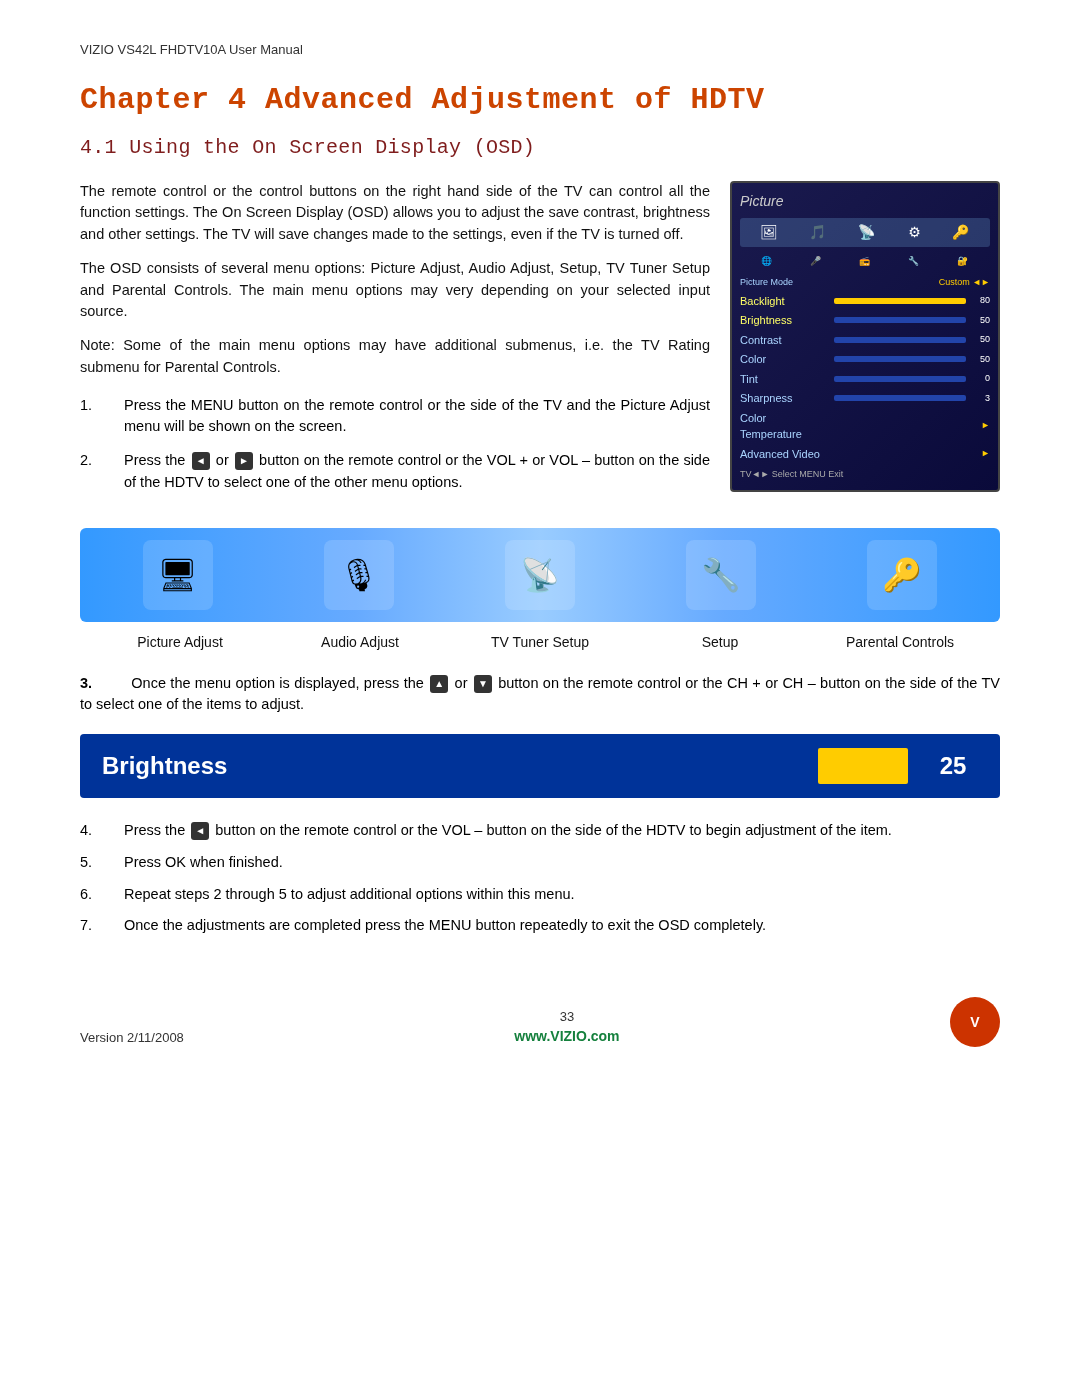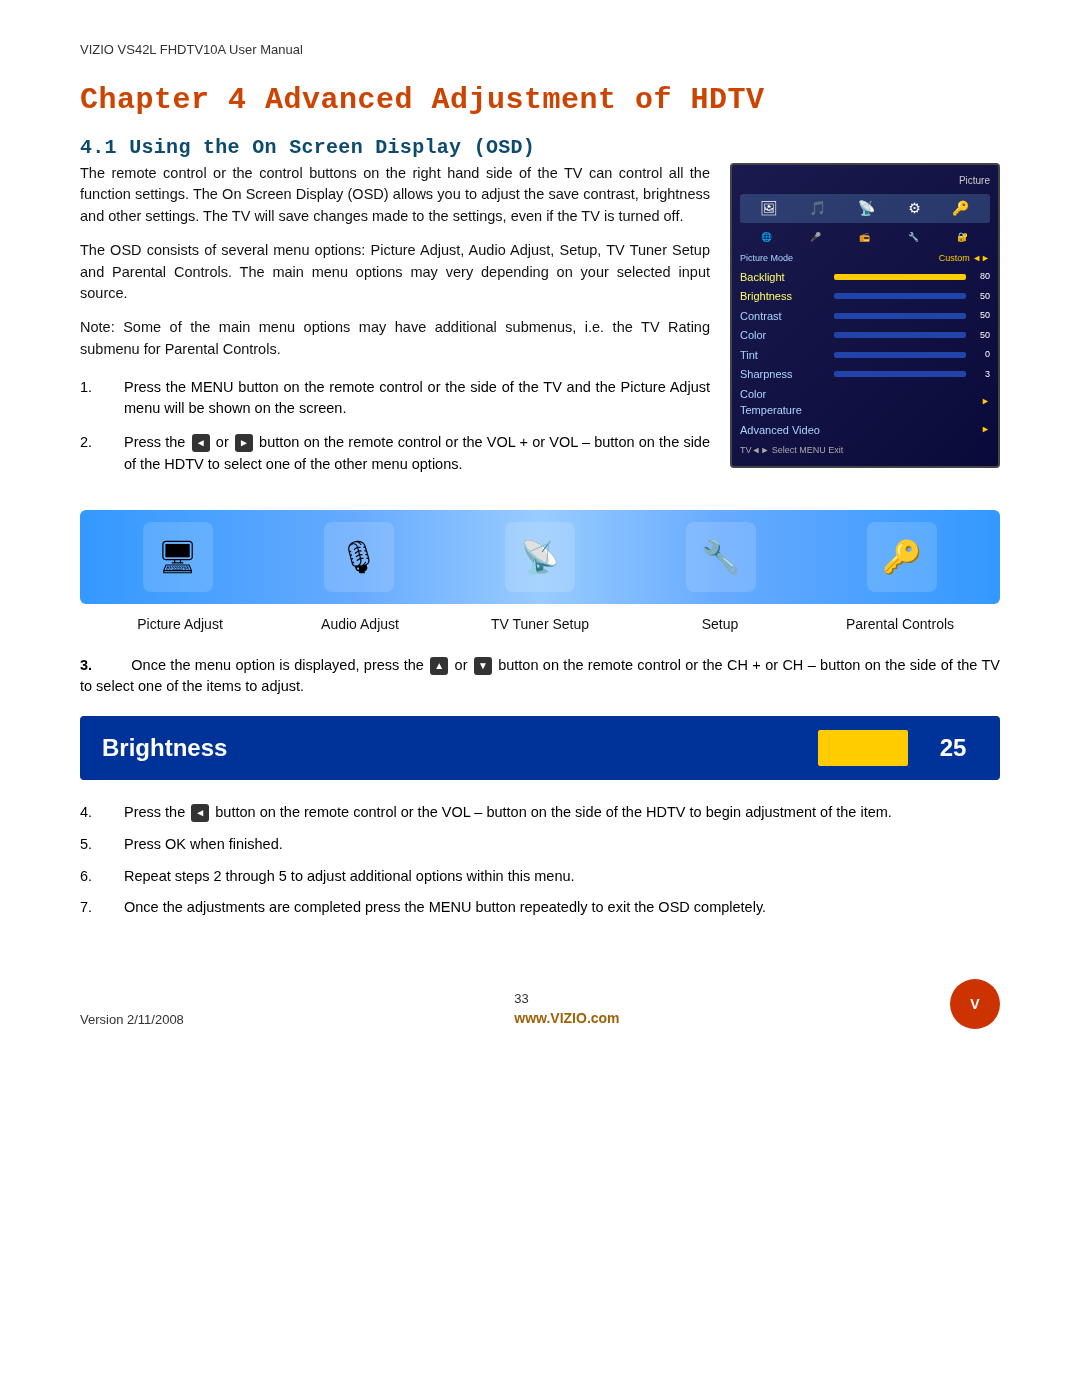--- a/index.html
+++ b/index.html
@@ -26,22 +26,23 @@
       font-size: 30px;
       font-weight: bold;
       color: #cc4400;
       margin-bottom: 10px;
       letter-spacing: 0.5px;
     }
 
     .section-title {
       font-family: 'Courier New', monospace;
       font-size: 20px;
-      font-weight: bold;
-      color: #0c4a6e;
+      font-weight: normal;
+      color: #7f1d1d;
+      margin-bottom: 18px;
       letter-spacing: 0.3px;
     }
 
     .body-text {
       font-size: 14.5px;
       color: #111;
       margin-bottom: 12px;
       text-align: justify;
     }
 
@@ -70,24 +71,25 @@
     .osd-screenshot {
       background: linear-gradient(135deg, #1a1a4e 0%, #0a0a3a 100%);
       border: 2px solid #444;
       border-radius: 4px;
       padding: 8px;
       color: #fff;
       font-size: 10px;
     }
 
     .osd-title {
-      text-align: right;
-      font-size: 10px;
+      text-align: left;
+      font-size: 14px;
       color: #ccc;
       margin-bottom: 6px;
+      font-style: italic;
     }
 
     .osd-icons-row {
       display: flex;
       justify-content: space-around;
       margin-bottom: 6px;
       background: rgba(100,150,200,0.3);
       padding: 4px;
       border-radius: 3px;
     }
@@ -298,20 +300,21 @@
     }
 
     .footer-left {
       font-size: 13px;
       color: #333;
     }
 
     .footer-center {
       font-size: 13px;
       color: #333;
+      text-align: center;
     }
 
     .footer-right {
       display: flex;
       flex-direction: column;
       align-items: center;
     }
 
     .vizio-logo {
       width: 50px;
@@ -322,21 +325,21 @@
       align-items: center;
       justify-content: center;
       color: #fff;
       font-size: 14px;
       font-weight: bold;
     }
 
     .footer-website {
       font-size: 14px;
       font-weight: bold;
-      color: #a16207;
+      color: #15803d;
     }
 
     .osd-arrow { color: #ffcc00; }
   </style>
 </head>
 <body>
 
 <div class="header-line">
   <span>VIZIO VS42L FHDTV10A User Manual</span>
 </div>

